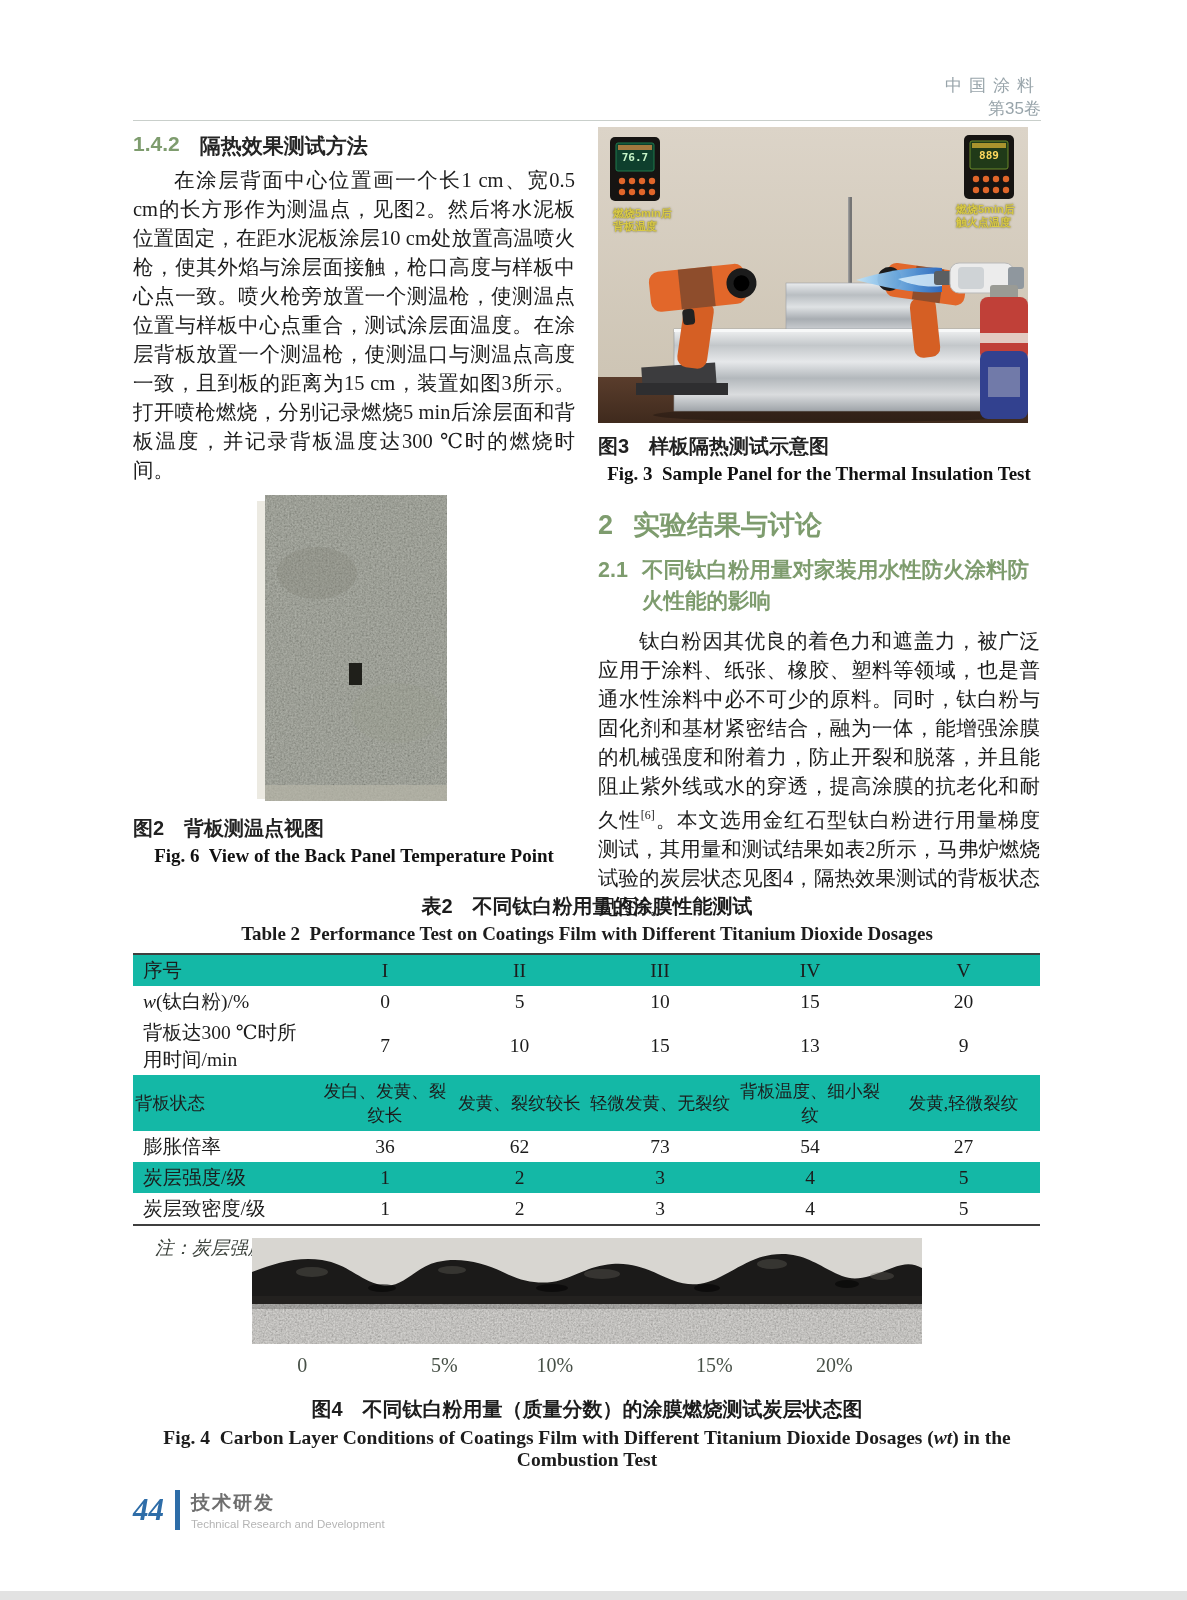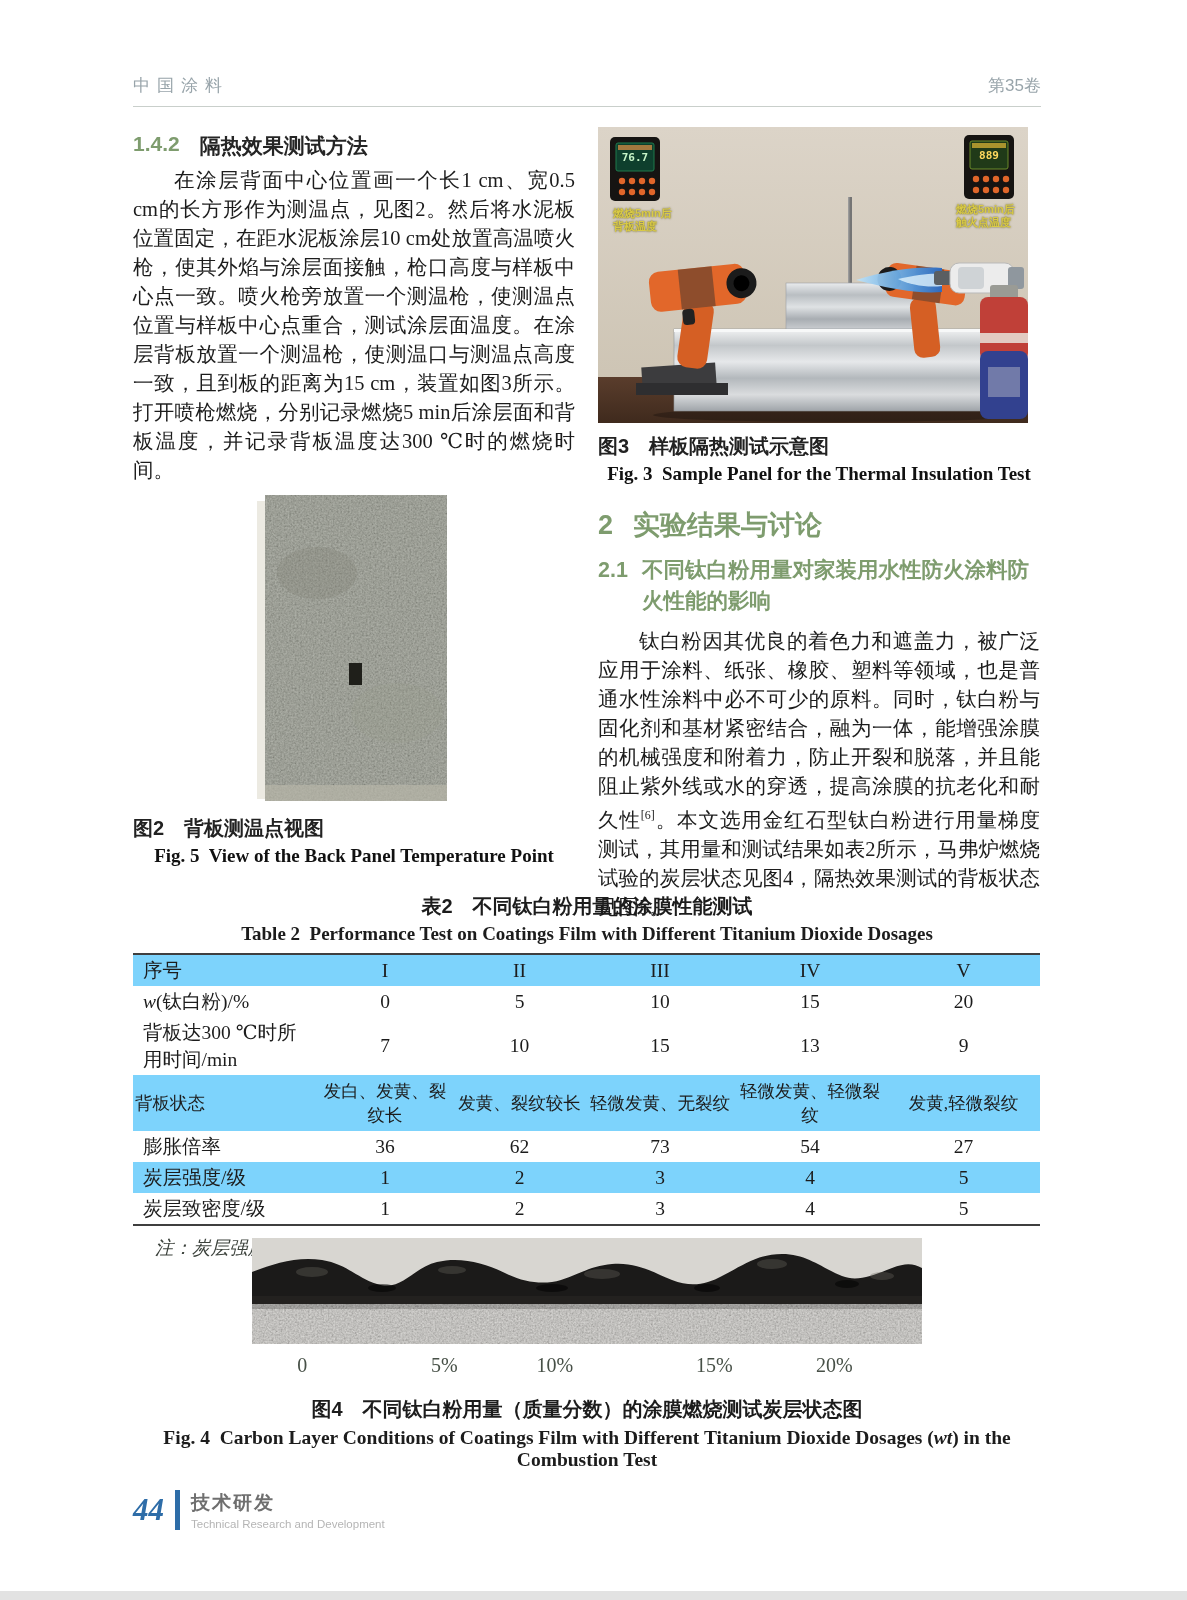--- a/index.html
+++ b/index.html
@@ -1,22 +1,22 @@
 <!DOCTYPE html>
 <html><head>
 <meta charset="utf-8">
 <style>
   html,body{margin:0;padding:0;background:#f2f2f2;}
   .page{position:relative;width:1187px;height:1600px;background:#ffffff;overflow:hidden;
         font-family:"Liberation Serif","DejaVu Serif",serif;color:#1c1c1c;}
 
   
   .hd{position:absolute;left:133px;width:908px;top:74px;display:flex;justify-content:space-between;
-      align-items:flex-end;padding-bottom:9px;border-bottom:1px solid #c9cfcb;color:#98a4aa;
-      font-size:17px;font-family:"Liberation Sans","DejaVu Sans",sans-serif;}
+      align-items:flex-end;border-bottom:1px solid #c9cfcb;color:#98a4aa;
+      font-size:17px;font-family:"Liberation Sans","DejaVu Sans",sans-serif;flex-direction:column;}
   .hd .jl{letter-spacing:7px;}
 
   
   .colL{position:absolute;left:133px;top:132px;width:442px;}
   .colR{position:absolute;left:598px;top:127px;width:442px;}
 
   .h142{display:flex;gap:20px;font-size:21px;font-weight:bold;margin:0 0 6px 0;
         font-family:"Liberation Sans","DejaVu Sans",sans-serif;}
   .h142 .num{color:#7e9c6e;font-weight:bold;}
   .h142 .ttl{color:#252525;}
@@ -50,21 +50,21 @@
 
   
   .tblock{position:absolute;left:133px;top:893px;width:908px;}
   .t2title-cn{font-size:20px;font-weight:bold;text-align:center;white-space:pre-wrap;
               font-family:"Liberation Sans","DejaVu Sans",sans-serif;}
   .t2title-en{font-size:19px;font-weight:bold;text-align:center;margin-top:3px;white-space:pre-wrap;}
   table.t2{width:907px;border-collapse:collapse;margin-top:8px;font-size:19.5px;
            border-top:2px solid #3f3f3f;border-bottom:2px solid #3f3f3f;}
   table.t2 td{text-align:center;padding:2px 4px;height:27px;}
   table.t2 td.lab{text-align:left;padding-left:10px;}
-  table.t2 tr.shade{background:#7dd3fc;}
+  table.t2 tr.shade{background:#14b8a6;}
   table.t2 tr.dense td{font-size:17.5px;padding:4px 2px;}
   table.t2 em{font-style:italic;}
   .t2note{font-size:18.5px;font-style:italic;color:#3c423c;margin-top:9px;padding-left:22px;}
 
   
   .f4block{position:absolute;left:133px;top:1238px;width:908px;}
   .f4photo{position:relative;width:670px;margin:0 auto;}
   .f4labels{position:relative;width:670px;height:34px;margin:2px auto 0 auto;}
   .f4l{position:absolute;transform:translateX(-50%);font-size:20px;color:#475047;top:4px;}
   .f4l0{left:7.5%;} .f4l1{left:28.7%;} .f4l2{left:45.2%;} .f4l3{left:69%;} .f4l4{left:86.9%;}
@@ -117,21 +117,21 @@
       <rect x="0" y="8" width="12" height="298" fill="#eceae2"></rect>
       <rect x="8" y="2" width="182" height="306" fill="#8b8e7f"></rect>
       <rect x="8" y="2" width="182" height="306" filter="url(#speckle)" opacity="0.5"></rect>
       <rect x="8" y="2" width="182" height="306" fill="#6e7264" opacity="0.12"></rect>
       <ellipse cx="60" cy="80" rx="40" ry="26" fill="#7a7d6e" opacity="0.25"></ellipse>
       <ellipse cx="140" cy="220" rx="46" ry="30" fill="#989b8a" opacity="0.22"></ellipse>
       <rect x="8" y="292" width="182" height="16" fill="#b9b7a9" opacity="0.65"></rect>
       <rect x="92" y="170" width="13" height="22" fill="#1f1f1a"></rect>
     </svg>
     <div class="capcn">图2　背板测温点视图</div>
-    <div class="capen">Fig. 5  View of the Back Panel Temperature Point</div>
+    <div class="capen">Fig. 6  View of the Back Panel Temperature Point</div>
   </div>
 
   <div class="colR">
 
     <div class="fig3wrap">
       <svg width="430" height="296" viewBox="0 0 430 296">
         <defs>
           <linearGradient id="wallG" x1="0" y1="0" x2="0" y2="1">
             <stop offset="0" stop-color="#dcd4c8"></stop>
               <stop offset="1" stop-color="#cbc2b1"></stop>
@@ -293,21 +293,21 @@
             <td>10</td>
             <td>15</td>
             <td>13</td>
             <td>9</td>
           </tr>
           <tr class="shade dense">
             <td class="lab">背板状态</td>
             <td>发白、发黄、裂纹长</td>
             <td>发黄、裂纹较长</td>
             <td>轻微发黄、无裂纹</td>
-            <td>轻微发黄、轻微裂纹</td>
+            <td>背板温度、细小裂纹</td>
             <td>发黄,轻微裂纹</td>
           </tr>
           <tr>
             <td class="lab">膨胀倍率</td>
             <td>36</td>
             <td>62</td>
             <td>73</td>
             <td>54</td>
             <td>27</td>
           </tr>

